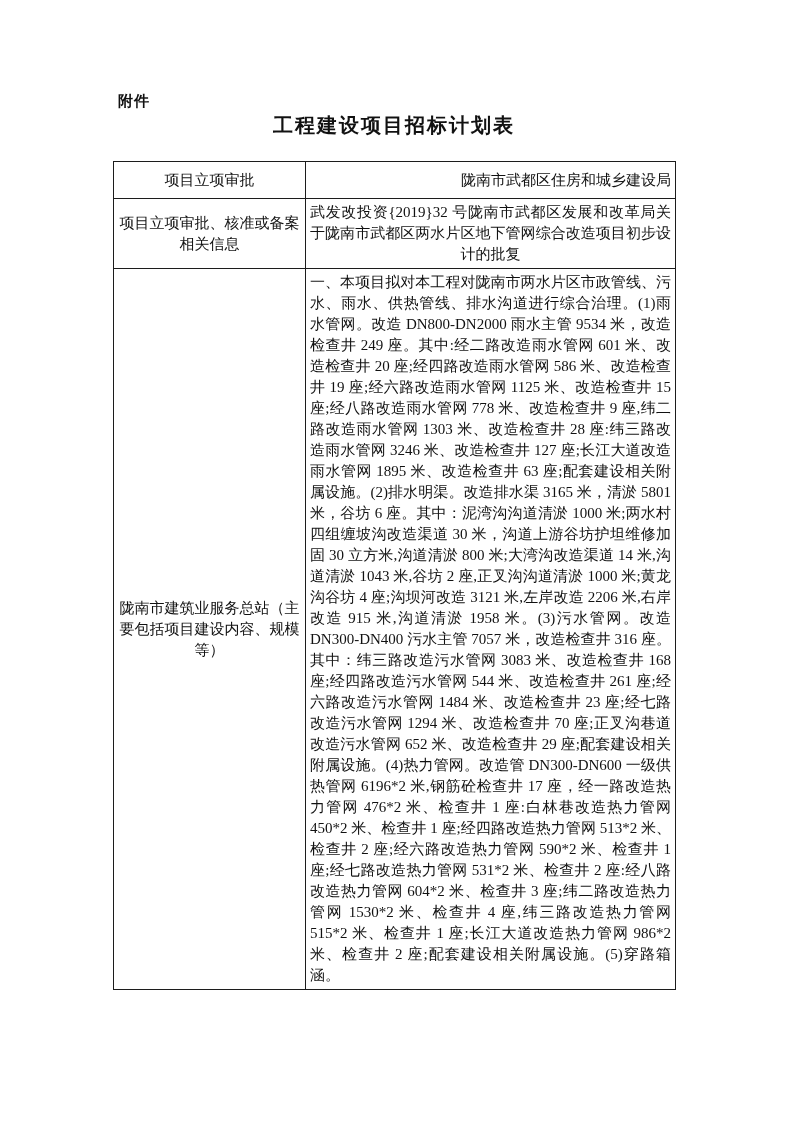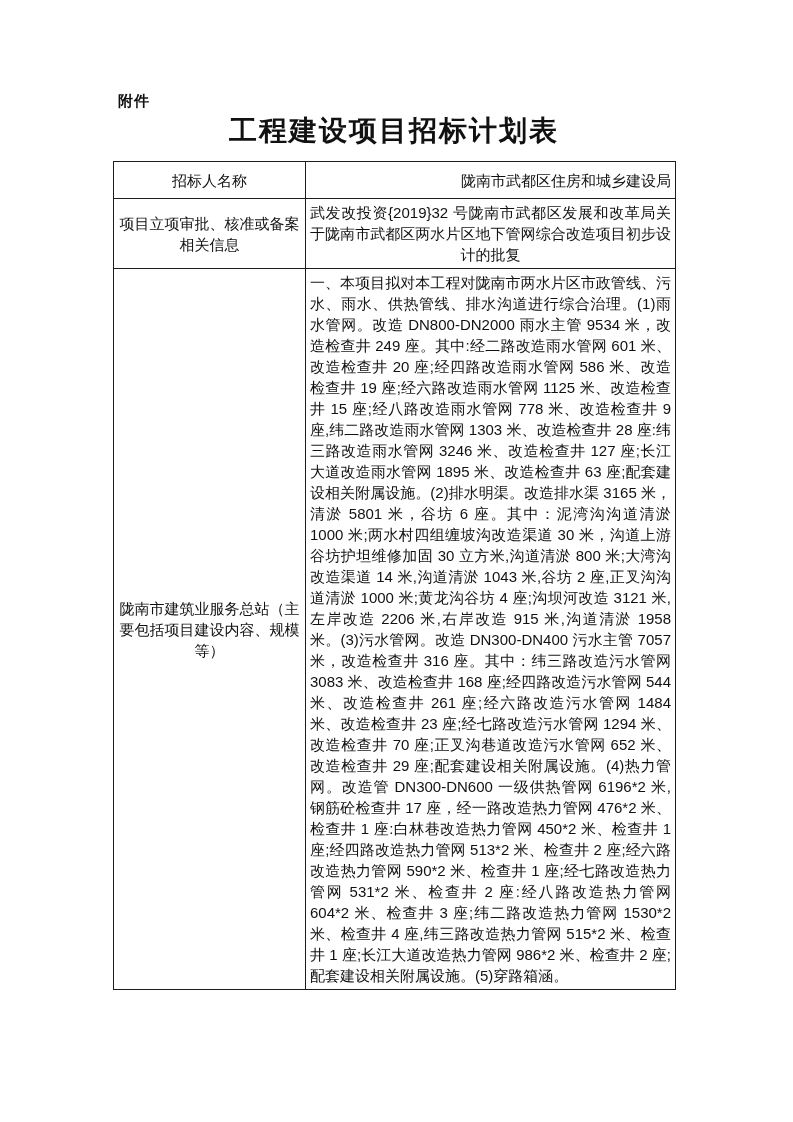--- a/index.html
+++ b/index.html
@@ -3,39 +3,39 @@
 <meta charset="utf-8">
 <style>
   * { margin: 0; padding: 0; box-sizing: border-box; }
   html, body { background: #888; }
   .page {
     position: relative;
     width: 793px;
     height: 1122px;
     margin: 0 auto;
     background: #ffffff;
-    font-family: Liberation Sans, sans-serif;
+    font-family: Liberation Serif, serif;
     color: #111111;
     overflow: hidden;
   }
   .attachment {
     position: absolute;
     left: 118px;
     top: 92px;
     font-size: 15px;
     font-weight: bold;
     letter-spacing: 1px;
   }
   .doc-title {
     position: absolute;
     left: 113px;
     top: 112px;
     width: 562px;
     text-align: center;
-    font-size: 28px;
+    font-size: 20px;
     font-weight: bold;
     letter-spacing: 2px;
   }
   table.main-table {
     position: absolute;
     left: 113px;
     top: 161px;
     width: 562px;
     border-collapse: collapse;
     table-layout: fixed;
@@ -78,21 +78,21 @@
 
 <div class="page">
 
   <div class="attachment">附件</div>
 
   <div class="doc-title">工程建设项目招标计划表</div>
 
   <table class="main-table">
     <tbody>
       <tr class="row-simple">
-        <td class="label-cell">招标人名称</td>
+        <td class="label-cell">项目立项审批</td>
         <td class="value-cell">陇南市武都区住房和城乡建设局</td>
       </tr>
       <tr class="row-approval">
         <td class="label-cell">项目立项审批、核准或备案相关信息</td>
         <td class="value-cell value-justify-center">武发改投资{2019}32 号陇南市武都区发展和改革局关于陇南市武都区两水片区地下管网综合改造项目初步设计的批复</td>
       </tr>
       <tr class="row-overview">
         <td class="label-cell">陇南市建筑业服务总站（主要包括项目建设内容、规模等）</td>
         <td class="value-cell overview-cell">一、本项目拟对本工程对陇南市两水片区市政管线、污水、雨水、供热管线、排水沟道进行综合治理。(1)雨水管网。改造 DN800-DN2000 雨水主管 9534 米，改造检查井 249 座。其中:经二路改造雨水管网 601 米、改造检查井 20 座;经四路改造雨水管网 586 米、改造检查井 19 座;经六路改造雨水管网 1125 米、改造检查井 15 座;经八路改造雨水管网 778 米、改造检查井 9 座,纬二路改造雨水管网 1303 米、改造检查井 28 座:纬三路改造雨水管网 3246 米、改造检查井 127 座;长江大道改造雨水管网 1895 米、改造检查井 63 座;配套建设相关附属设施。(2)排水明渠。改造排水渠 3165 米，清淤 5801 米，谷坊 6 座。其中：泥湾沟沟道清淤 1000 米;两水村四组缠坡沟改造渠道 30 米，沟道上游谷坊护坦维修加固 30 立方米,沟道清淤 800 米;大湾沟改造渠道 14 米,沟道清淤 1043 米,谷坊 2 座,正叉沟沟道清淤 1000 米;黄龙沟谷坊 4 座;沟坝河改造 3121 米,左岸改造 2206 米,右岸改造 915 米,沟道清淤 1958 米。(3)污水管网。改造 DN300-DN400 污水主管 7057 米，改造检查井 316 座。其中：纬三路改造污水管网 3083 米、改造检查井 168 座;经四路改造污水管网 544 米、改造检查井 261 座;经六路改造污水管网 1484 米、改造检查井 23 座;经七路改造污水管网 1294 米、改造检查井 70 座;正叉沟巷道改造污水管网 652 米、改造检查井 29 座;配套建设相关附属设施。(4)热力管网。改造管 DN300-DN600 一级供热管网 6196*2 米,钢筋砼检查井 17 座，经一路改造热力管网 476*2 米、检查井 1 座:白林巷改造热力管网 450*2 米、检查井 1 座;经四路改造热力管网 513*2 米、检查井 2 座;经六路改造热力管网 590*2 米、检查井 1 座;经七路改造热力管网 531*2 米、检查井 2 座:经八路改造热力管网 604*2 米、检查井 3 座;纬二路改造热力管网 1530*2 米、检查井 4 座,纬三路改造热力管网 515*2 米、检查井 1 座;长江大道改造热力管网 986*2 米、检查井 2 座;配套建设相关附属设施。(5)穿路箱涵。</td>
       </tr>

